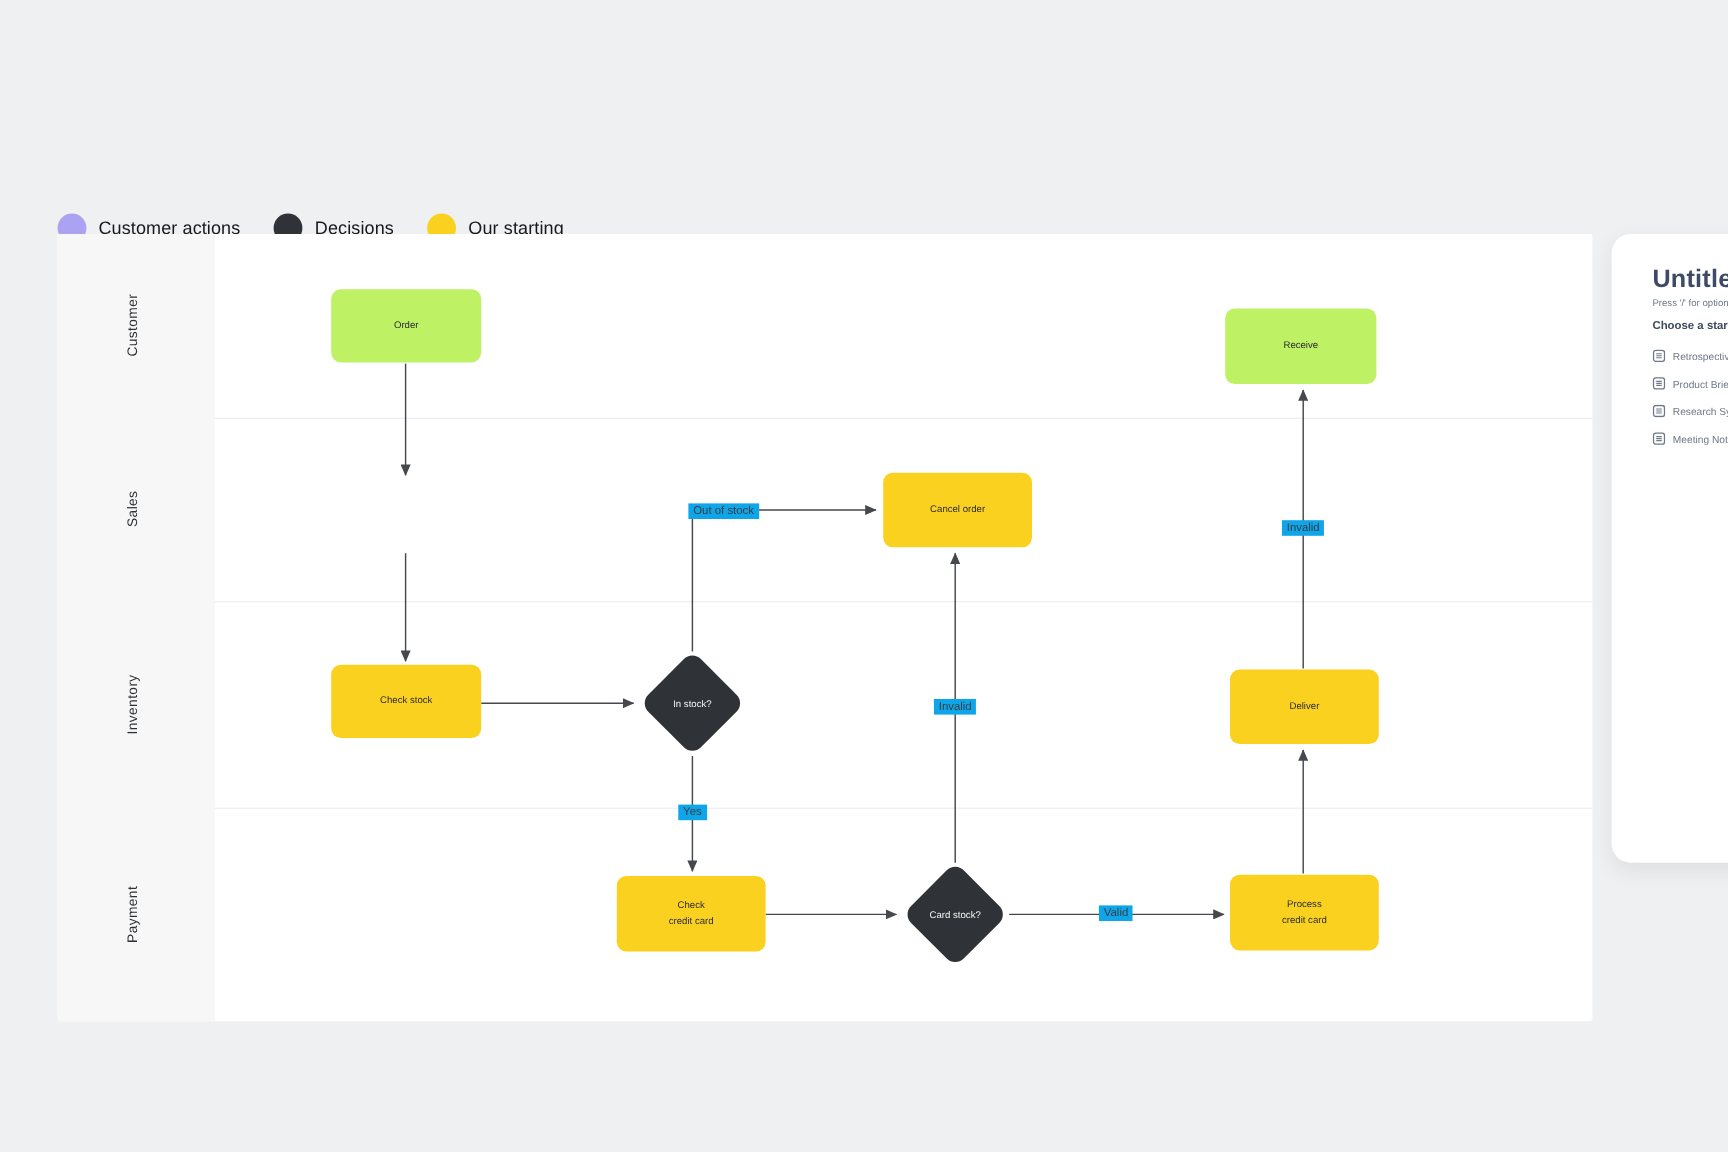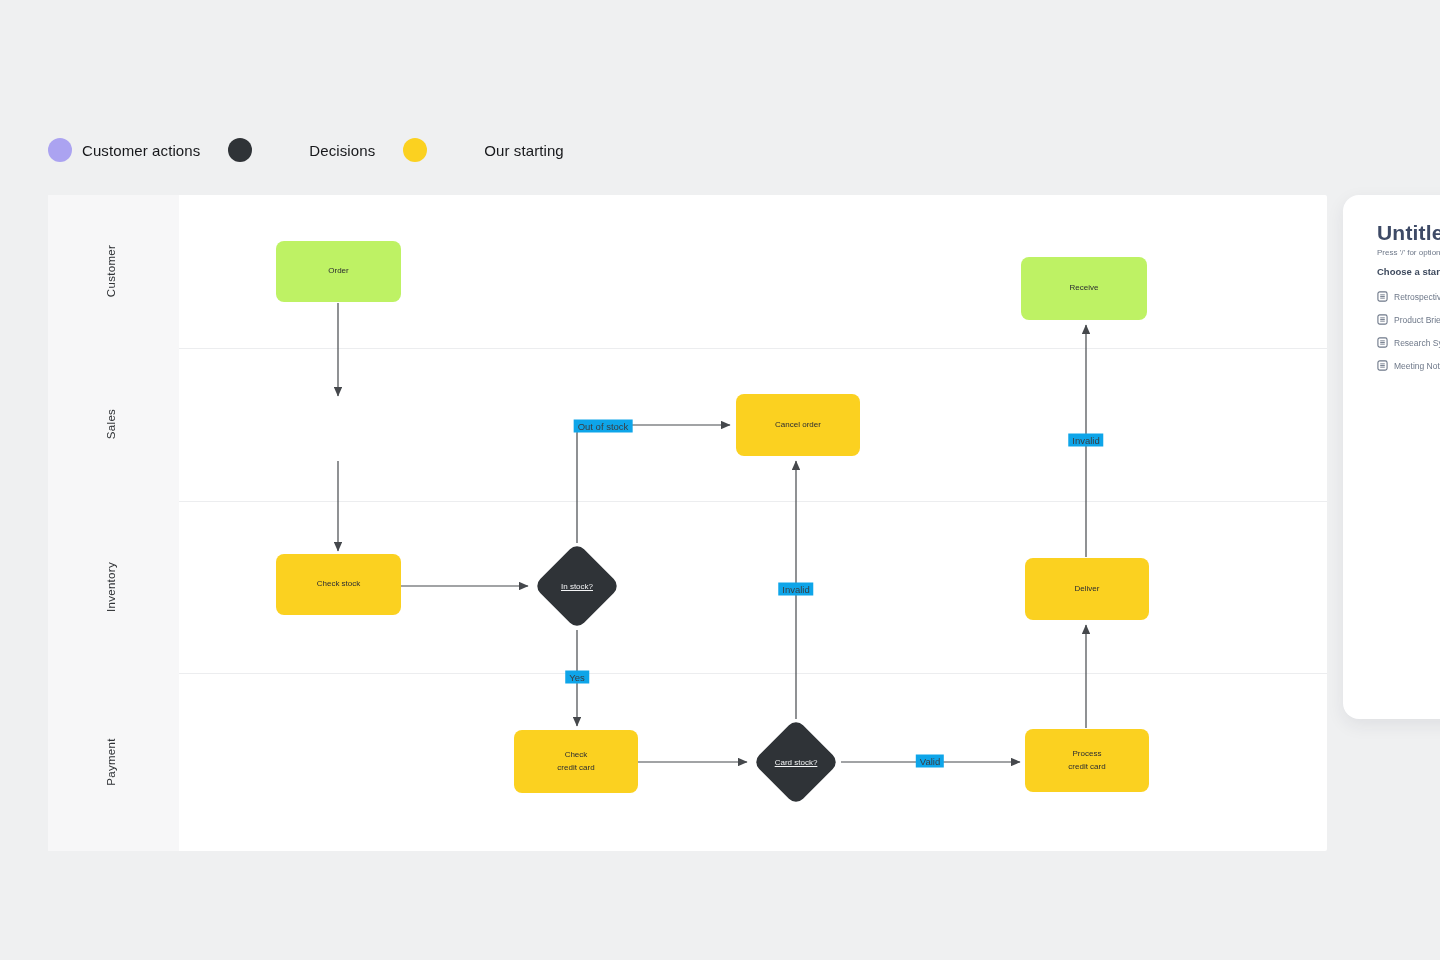--- a/index.html
+++ b/index.html
@@ -6,24 +6,24 @@
   body{
     width:1440px;height:960px;overflow:hidden;position:relative;
     background:#eff0f1;
     font-family:"Liberation Sans",sans-serif;
     -webkit-font-smoothing:antialiased;
   }
   .stage{position:absolute;inset:0;}
 
   
   .legend{position:absolute;left:48px;top:138px;display:flex;align-items:center;gap:0;}
-  .legend-item{display:flex;align-items:center;}
+  .legend-item{display:flex;align-items:center;margin-top:40px;}
   .legend-swatch{width:24px;height:24px;border-radius:50%;display:inline-block;}
   .legend-label{margin-left:10px;font-size:15px;color:#17181b;letter-spacing:.1px;}
-  .legend-item + .legend-item{margin-left:28px;gap:47px;}
+  .legend-item + .legend-item{margin-left:28px;}
   .sw-customer{background:#aba3f1;}
   .sw-decision{background:#2f3337;}
   .sw-action{background:#fbd120;}
 
   
   .board{position:absolute;left:48px;top:195px;width:1279px;height:656px;background:#ffffff;border-radius:2px;}
   .lane-rail{position:absolute;left:0;top:0;width:131px;height:656px;background:#f7f7f8;}
   .lane-label{
     position:absolute;left:63px;transform:translate(-50%,-50%) rotate(-90deg);
     font-size:11.5px;color:#2e3134;letter-spacing:.3px;white-space:nowrap;
@@ -32,21 +32,21 @@
 
   
   .node{
     position:absolute;border-radius:8px;display:flex;align-items:center;justify-content:center;
     font-size:8px;line-height:1.55;color:#2b2c31;text-align:center;white-space:pre-line;
   }
   .node.purple{background:#bef264;}
   .node.yellow{background:#fbd120;}
   .diamond-wrap{position:absolute;width:88px;height:88px;display:flex;align-items:center;justify-content:center;}
   .diamond{position:absolute;width:62px;height:62px;background:#2f3337;border-radius:10px;transform:rotate(45deg);}
-  .diamond-label{position:relative;z-index:2;color:#f4f5f6;font-size:8px;text-align:left;text-decoration:underline;}
+  .diamond-label{position:relative;z-index:2;color:#f4f5f6;font-size:8px;text-align:left;}
 
   
   svg.edges{position:absolute;inset:0;width:1440px;height:960px;pointer-events:none;}
   .edge-label{
     position:absolute;transform:translate(-50%,-50%);
     background:#0ea5e9;padding:1px 4px;font-size:9.5px;color:#3a3d41;white-space:nowrap;z-index:3;
   }
 
   
   .panel{

